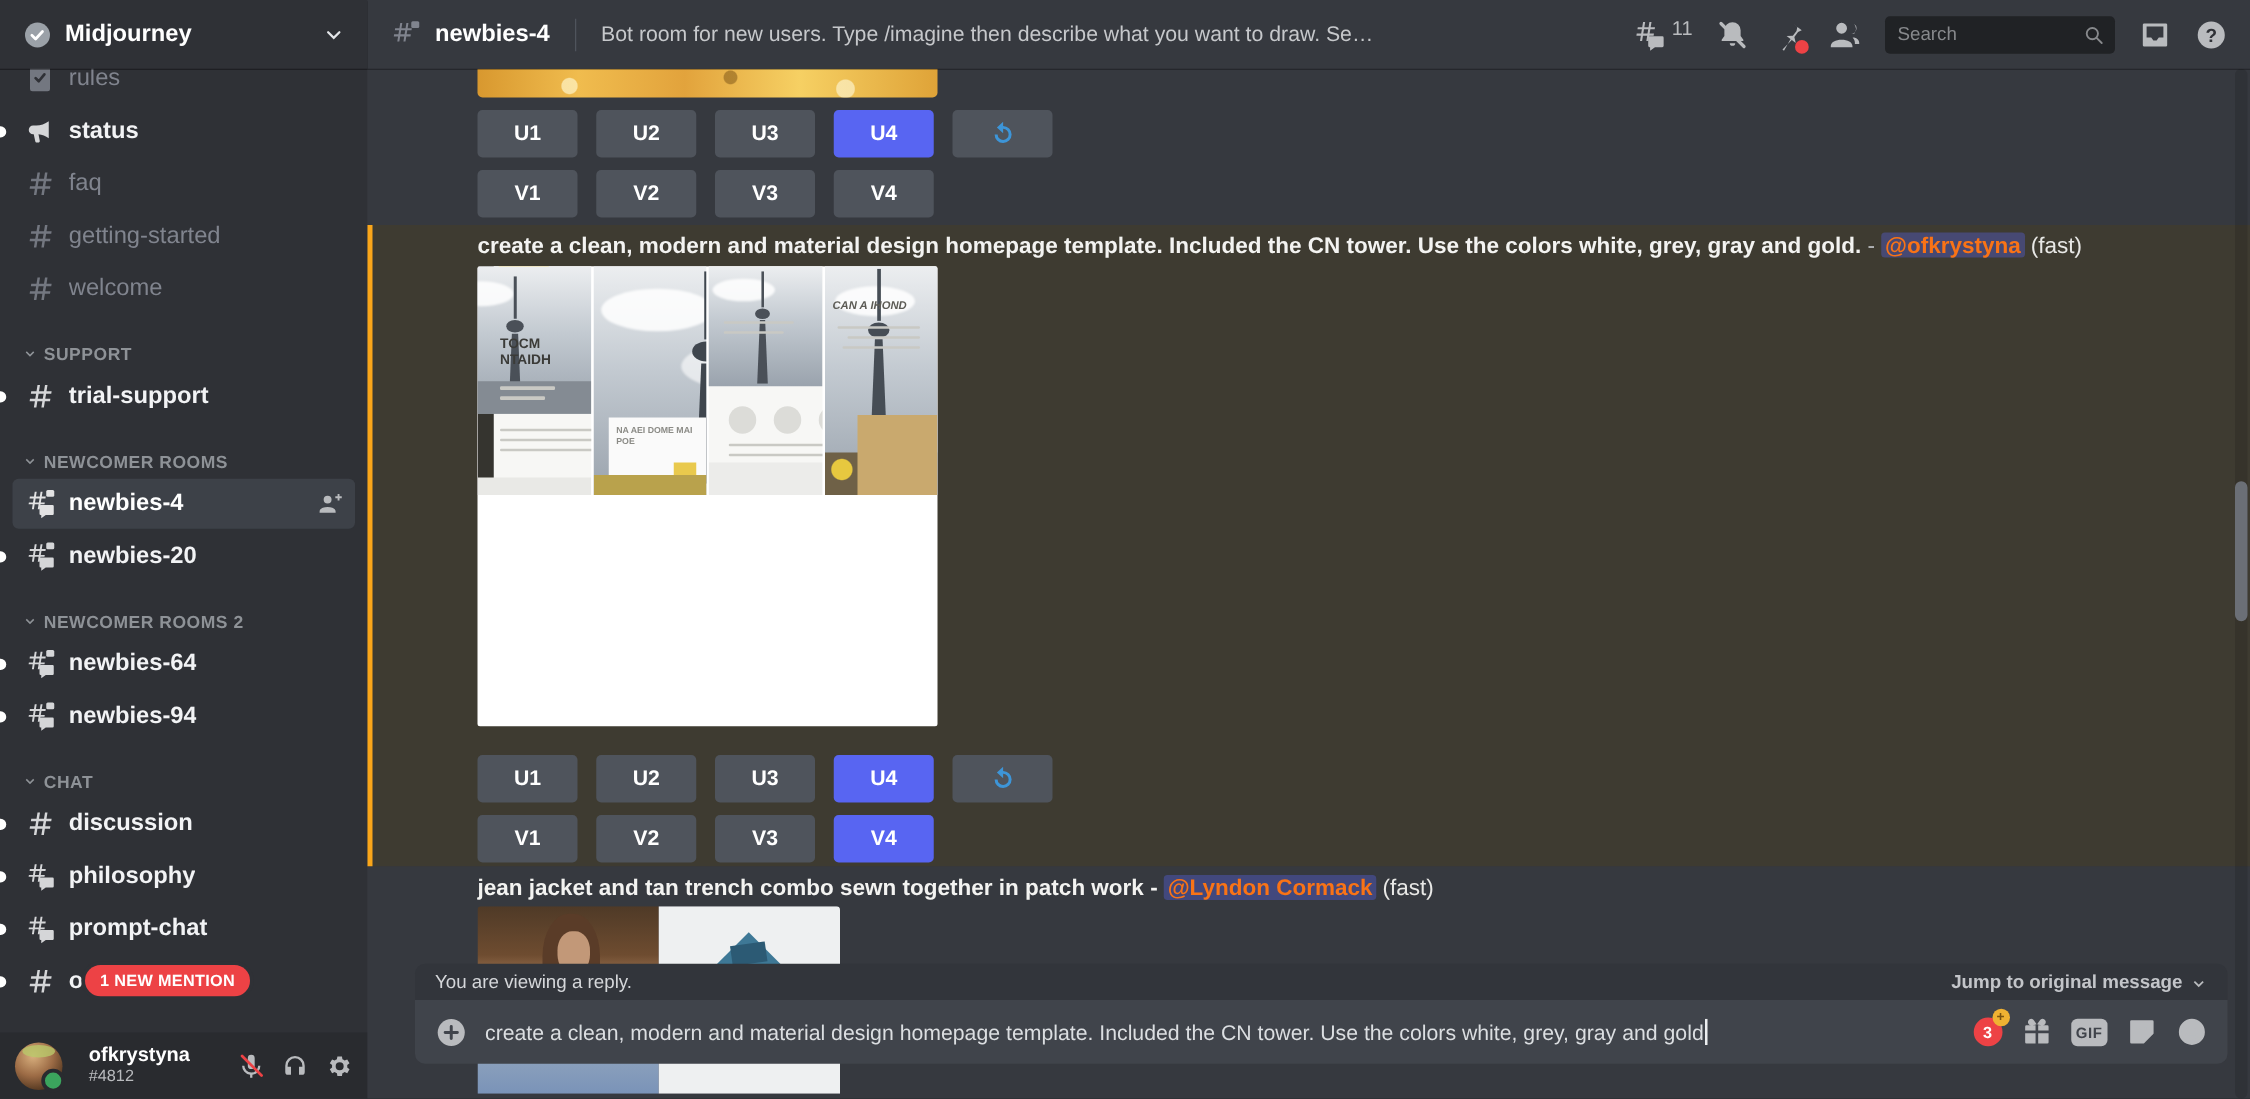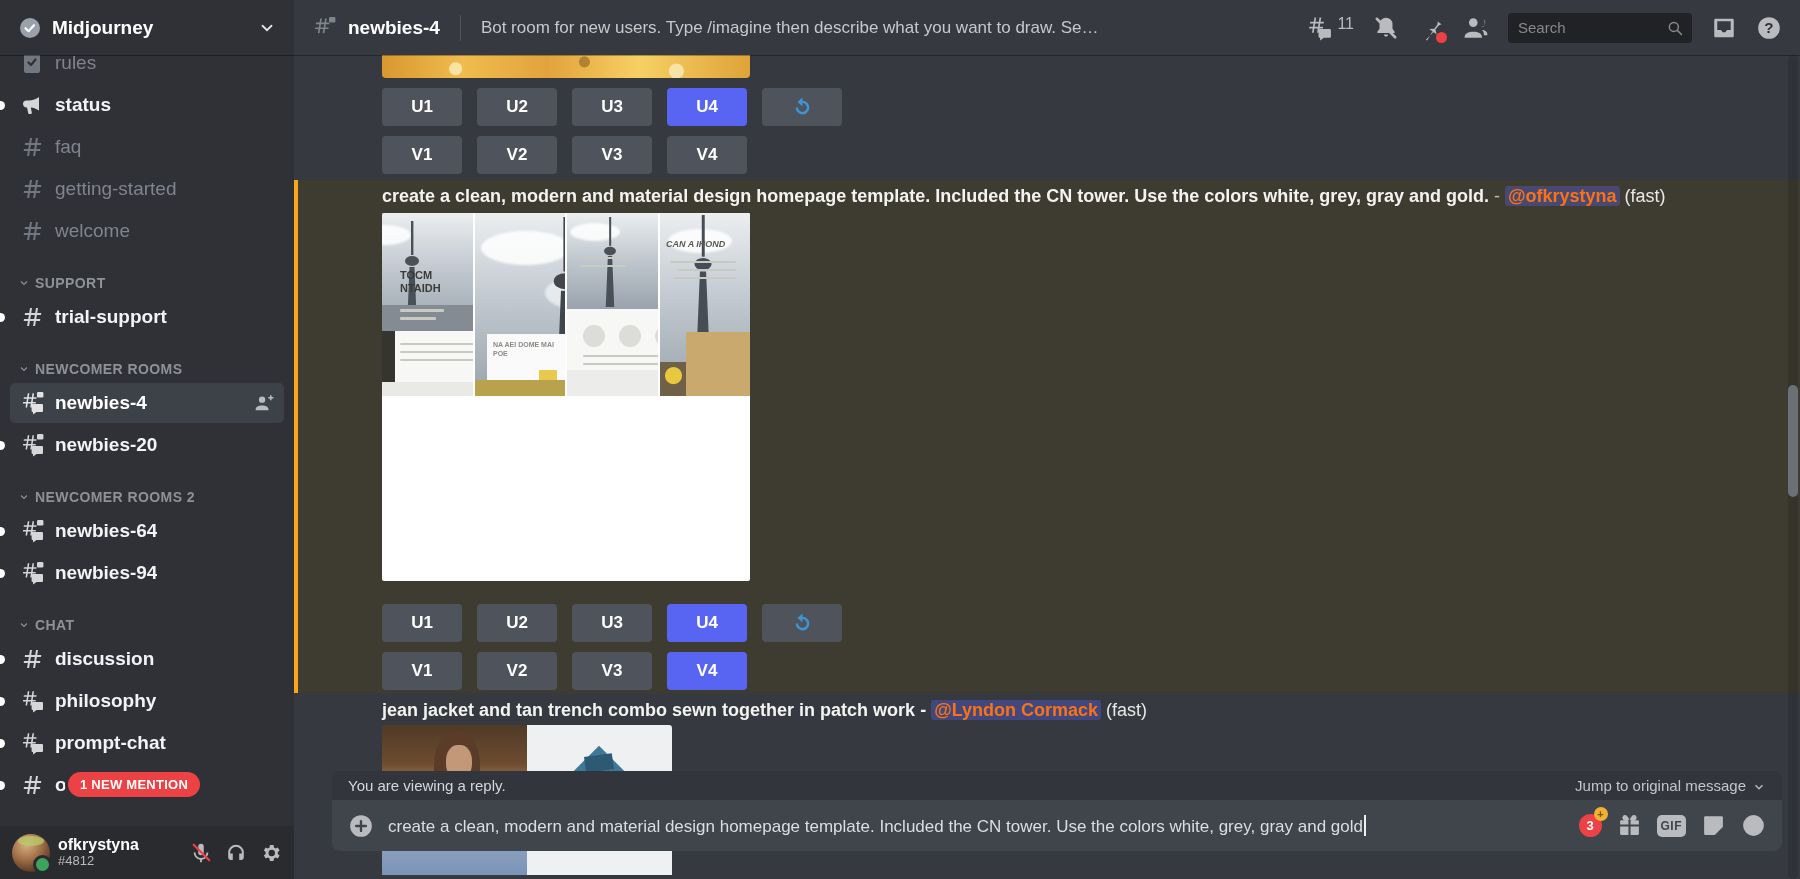--- a/index.html
+++ b/index.html
@@ -21,21 +21,21 @@
   .ch.unread{color:#f2f3f5;font-weight:600;}
   .ch.selected{background:#3d4148;color:#fff;font-weight:600;}
   .ch .cicon{flex:0 0 24px;opacity:.85}
   .dot{position:absolute;left:-14px;width:9px;height:9px;border-radius:50%;background:#fff;}
   .cat{display:flex;align-items:center;gap:5px;margin:20px 10px 0 10px;padding:0 8px;height:24px;
        color:#8e9297;font-size:14px;font-weight:bold;letter-spacing:.03em;cursor:pointer;}
   .cat svg{width:12px;height:12px;fill:none;stroke:currentColor;stroke-width:2.4}
   .addp{margin-left:auto;color:#b9bbbe}
   .mention-pill{position:absolute;left:58px;top:7px;background:#ed4245;color:#fff;font-size:13px;font-weight:bold;
        padding:5px 12px;border-radius:14px;letter-spacing:.02em;white-space:nowrap;box-shadow:0 0 0 3px #2f3136;}
-  .user-panel{flex:0 0 53px;background:#292b2f;display:flex;align-items:center;gap:8px;padding:0 12px;}
+  .user-panel{flex:0 0 53px;background:#292b2f;display:flex;align-items:center;gap:21px;padding:0 12px;}
   .avatar{position:relative;width:38px;height:38px;border-radius:50%;flex:0 0 38px;
        background:radial-gradient(circle at 38% 28%,#d9b07e 0%,#9c6b45 45%,#50351f 80%);}
   .avatar::before{content:"";position:absolute;left:6px;top:2px;width:26px;height:10px;border-radius:50%;background:#b9c86a;opacity:.8}
   .status-dot{position:absolute;right:-2px;bottom:-2px;width:13px;height:13px;border-radius:50%;background:#3ba55d;border:3px solid #292b2f;}
   .uinfo{display:flex;flex-direction:column;line-height:1.15;min-width:0}
   .uname{color:#fff;font-size:16px;font-weight:bold;}
   .utag{color:#b9bbbe;font-size:13px;}
   .uicons{margin-left:auto;display:flex;gap:13px;color:#b9bbbe;align-items:center}
   .uicons .i{width:22px;height:22px;cursor:pointer}
 
@@ -116,21 +116,21 @@
   .jean-r::before{content:"";position:absolute;left:40px;top:34px;width:64px;height:64px;background:#3e7896;transform:rotate(45deg);}
   .jean-r::after{content:"";position:absolute;left:58px;top:30px;width:28px;height:16px;background:#2c5a74;transform:rotate(-8deg);}
 
   .scroll-track{position:absolute;right:2px;top:0;bottom:0;width:10px;background:rgba(0,0,0,.12);border-radius:5px;}
   .scroll-thumb{position:absolute;right:2px;top:330px;width:10px;height:112px;background:#6b6f76;border-radius:5px;cursor:pointer}
 
   
   .overlay{position:absolute;left:38px;right:18px;bottom:28px;z-index:6;}
   .replybar{height:29px;background:#32353b;border-radius:8px 8px 0 0;display:flex;align-items:center;
       padding:0 16px;font-size:15px;color:#d5d7da;}
-  .replybar .jump{margin-left:auto;display:flex;align-items:flex-end;gap:6px;color:#c3c5c9;font-weight:400;cursor:pointer}
+  .replybar .jump{margin-left:auto;display:flex;align-items:flex-end;gap:6px;color:#c3c5c9;font-weight:700;cursor:pointer}
   .replybar .jump svg{width:14px;height:14px;fill:none;stroke:#b9bbbe;stroke-width:2.4}
   .inputrow{height:51px;background:#40444b;border-radius:0 0 8px 8px;display:flex;align-items:center;padding:0 16px;gap:14px;}
   .pluswrap{color:#b9bbbe;cursor:pointer}
   .intext{flex:1;font-size:17px;color:#dbdee1;white-space:nowrap;overflow:hidden;}
   .misspell{border-bottom:2px solid #e8636f;padding-bottom:1px;}
   .caret{display:inline-block;width:2px;height:21px;background:#eceef0;vertical-align:-4px;margin-left:1px;}
   .cicons{display:flex;align-items:center;gap:15px;color:#b9bbbe;}
   .cicons .i{width:25px;height:25px;cursor:pointer}
   .badge3{position:relative;width:23px;height:23px;border-radius:50%;background:#ed4245;color:#fff;font-size:13px;font-weight:bold;
       display:flex;align-items:center;justify-content:center;cursor:pointer;}

